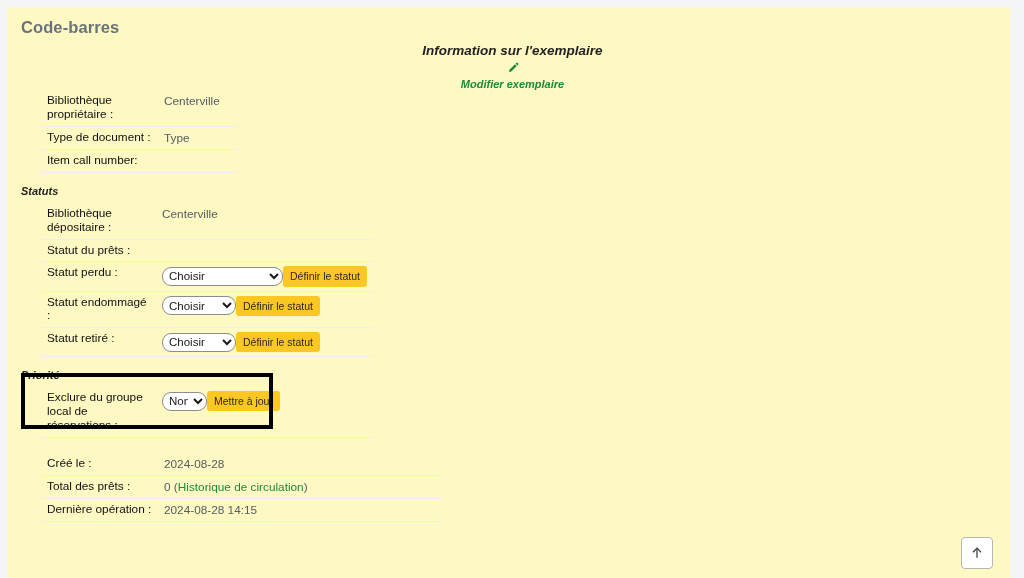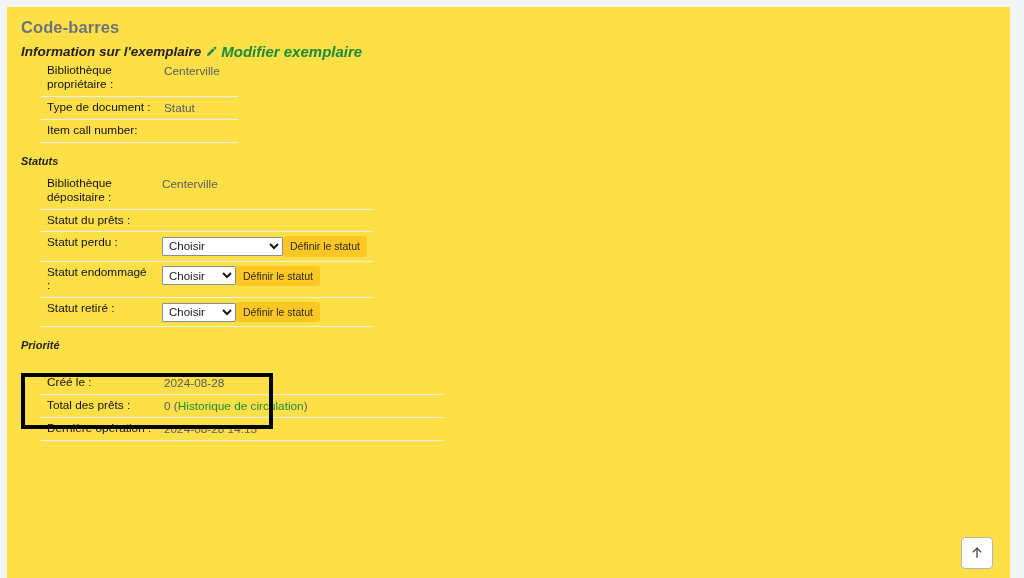--- a/index.html
+++ b/index.html
@@ -19,21 +19,21 @@
     background: #f4f5f6;
   }
 
   
   #content-canvas {
     position: absolute;
     left: 7px;
     top: 7px;
     width: 1003px;
     height: 571px;
-    background: #fde047;
+    background: #fef9c3;
   }
 
   .inner {
     position: absolute;
     left: 7px;
     top: 4px;
     width: 990px;
   }
 
   
@@ -47,25 +47,26 @@
 
   .subheading {
     font-size: 13.5px;
     font-weight: bold;
     font-style: italic;
     color: #222222;
     margin: 6px 0 0 7px;
     display: flex;
     align-items: center;
     gap: 4px;
+    flex-direction: column;
   }
 
   .edit-link {
     color: #1d8a3b;
-    font-size: 15px;
+    font-size: 11px;
     font-weight: bold;
     font-style: italic;
     text-decoration: none;
     cursor: pointer;
   }
 
   .pencil-icon {
     display: inline-block;
     width: 12px;
     height: 12px;
@@ -122,21 +123,21 @@
   table.t-historique td.k { width: 107px; }
   table.t-historique td.v { width: 275px; }
 
   
   select.combo {
     font-family: "Liberation Sans", sans-serif;
     font-size: 11.5px;
     color: #1a1a1a;
     background: #ffffff;
     border: 1px solid #8d8d8d;
-    border-radius: 1px;
+    border-radius: 9px;
     padding: 1px 2px;
     height: 19px;
     vertical-align: middle;
   }
   select.combo-wide { width: 121px; }
   select.combo-mid  { width: 74px; }
   select.combo-narrow { width: 45px; }
 
   button.btn-amber {
     font-family: "Liberation Sans", sans-serif;
@@ -217,21 +218,21 @@
       </div>
 
       <table class="kv t-info">
         <tbody>
           <tr>
             <td class="k">Bibliothèque propriétaire :</td>
             <td class="v">Centerville</td>
           </tr>
           <tr>
             <td class="k">Type de document :</td>
-            <td class="v">Statut</td>
+            <td class="v">Type</td>
           </tr>
           <tr>
             <td class="k">Item call number:</td>
             <td class="v"></td>
           </tr>
         </tbody>
       </table>
 
       <div class="sp-12"></div>
 
@@ -287,20 +288,31 @@
         </tbody>
       </table>
 
       <div class="sp-12"></div>
 
       <div class="section-heading">Priorité</div>
       <div class="sp-6"></div>
 
       <table class="kv t-priorite">
         <tbody>
+          <tr>
+            <td class="k">Exclure du groupe local de réservations :</td>
+            <td class="v">
+              <span class="row-controls">
+                <select class="combo combo-narrow">
+                  <option>Non</option>
+                </select>
+                <button class="btn-amber">Mettre à jour</button>
+              </span>
+            </td>
+          </tr>
         </tbody>
       </table>
 
       <div class="sp-9"></div>
 
       <div class="sp-6"></div>
 
       <table class="kv t-historique">
         <tbody>
           <tr>

